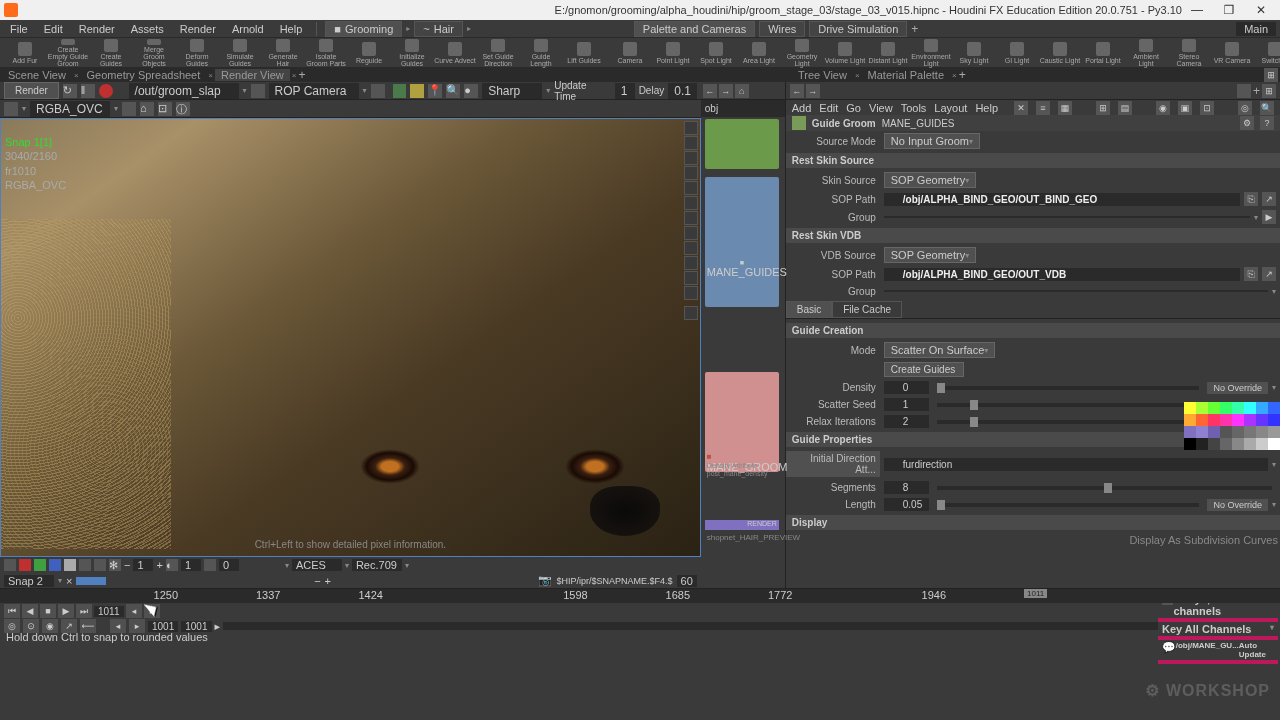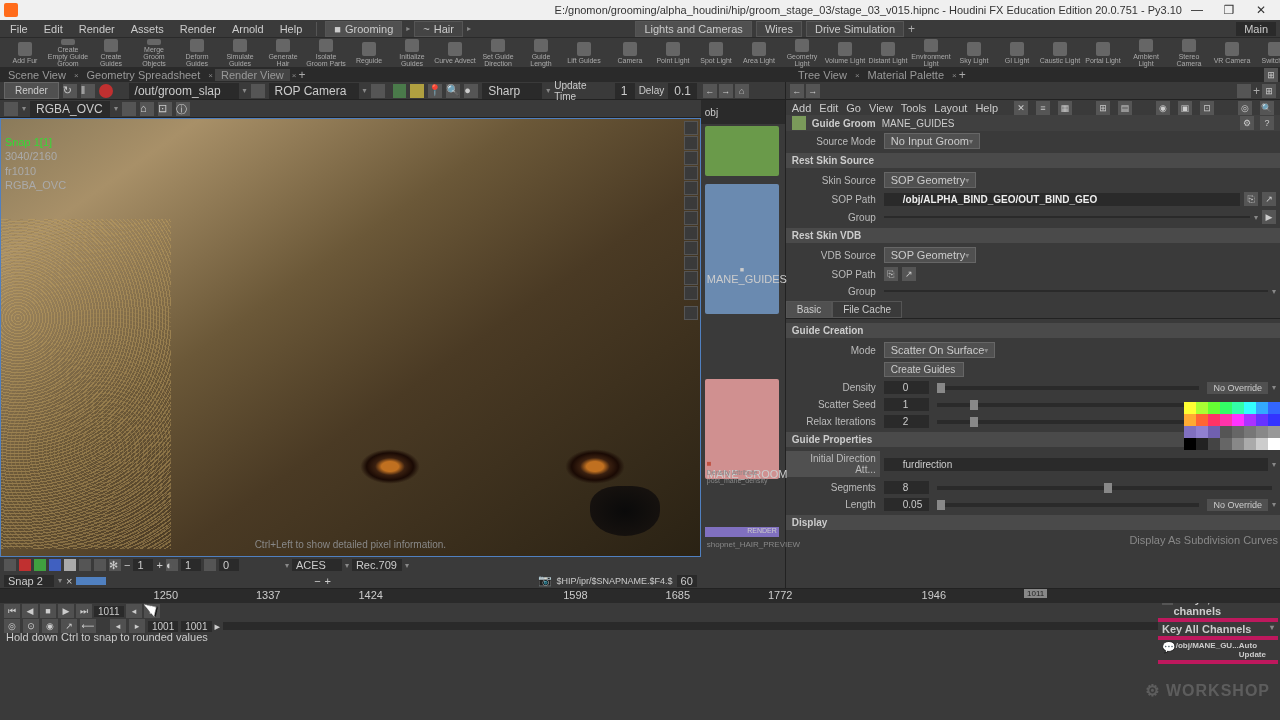--- a/index.html
+++ b/index.html
@@ -47,21 +47,21 @@
 .vb-icon.red { background:#c03030; }
 .vb-icon.grn { background:#40a040; }
 .vb-icon.blu { background:#4060c0; }
 .vb-icon.wht { background:#aaa; }
 .vb-field { background:#2a2a2a; padding:0 4px; min-width:20px; }
 .snap-row { height:15px; background:#3a3a3a; display:flex; align-items:center; padding:2px 4px; gap:4px; font-size:9px; }
 .right-panel { flex:1; display:flex; background:#3a3a3a; }
 .network-col { width:85px; background:#3a3a3a; border-right:1px solid #222; }
 .net-top { height:18px; background:#3a3a3a; display:flex; align-items:center; padding:2px; gap:2px; border-bottom:1px solid #222; }
 .net-tool { width:14px; height:14px; background:#555; font-size:9px; display:flex; align-items:center; justify-content:center; }
-.net-path { height:24px; background:#2a2a2a; display:flex; align-items:center; padding:0 4px; font-size:10px; }
+.net-path { height:17px; background:#2a2a2a; display:flex; align-items:center; padding:0 4px; font-size:10px; }
 .net-canvas { height:455px; position:relative; background:#3a3a3a; }
 .node { position:absolute; font-size:8px; padding:2px; border-radius:2px; }
 .node.green { background:#6a9a4a; left:4px; top:2px; width:74px; height:50px; }
 .node.blue { background:#6a8ab0; left:4px; top:60px; width:74px; height:130px; text-align:center; color:#c05040; }
 .node.pink { background:#d09090; left:4px; top:255px; width:74px; height:100px; }
 .node-lbl { position:absolute; left:6px; font-size:8px; color:#ccc; }
 .render-bar { position:absolute; bottom:42px; left:4px; width:74px; height:10px; background:#8070c0; font-size:7px; text-align:right; padding-right:2px; }
 .render-sub-lbl { position:absolute; bottom:30px; left:6px; font-size:8px; color:#888; }
 .params-col { flex:1; display:flex; flex-direction:column; background:#3a3a3a; }
 .p-top { height:18px; display:flex; align-items:center; padding:2px 4px; gap:2px; border-bottom:1px solid #222; }
@@ -130,21 +130,21 @@
       <span>Grooming</span>
     </div>
   <span class="chev">▸</span>
   <div class="shelf-tab">
       <span>~</span>
       <span>Hair</span>
     </div>
   <span class="chev">▸</span>
   <div style="flex:0.5"></div>
   <div class="shelf-tab active">
-      <span>Lights and Cameras</span>
+      <span>Palette and Cameras</span>
     </div>
   <div class="shelf-tab">
       <span>Wires</span>
     </div>
   <div class="shelf-tab">
       <span>Drive Simulation</span>
     </div>
   <span class="plus">+</span>
   <div style="flex:1"></div>
   <span style="background:#2a2a2a;padding:1px 8px">Main</span>
@@ -408,20 +408,21 @@
       <div class="p-section">Rest Skin VDB</div>
       <div class="p-row">
         <div class="p-label">VDB Source</div>
         <div class="p-select">
             <span>SOP Geometry</span>
             <span class="chev">▾</span>
           </div>
       </div>
       <div class="p-row">
         <div class="p-label">SOP Path</div>
+        <div class="p-input wide" style="font-weight:bold;color:#eee">/obj/ALPHA_BIND_GEO/OUT_VDB</div>
         <div class="net-tool">⎘</div>
         <div class="net-tool">↗</div>
       </div>
       <div class="p-row">
         <div class="p-label">Group</div>
         <div class="p-input wide"></div>
         <span class="chev">▾</span>
       </div>
 
       <div class="p-tabs">

